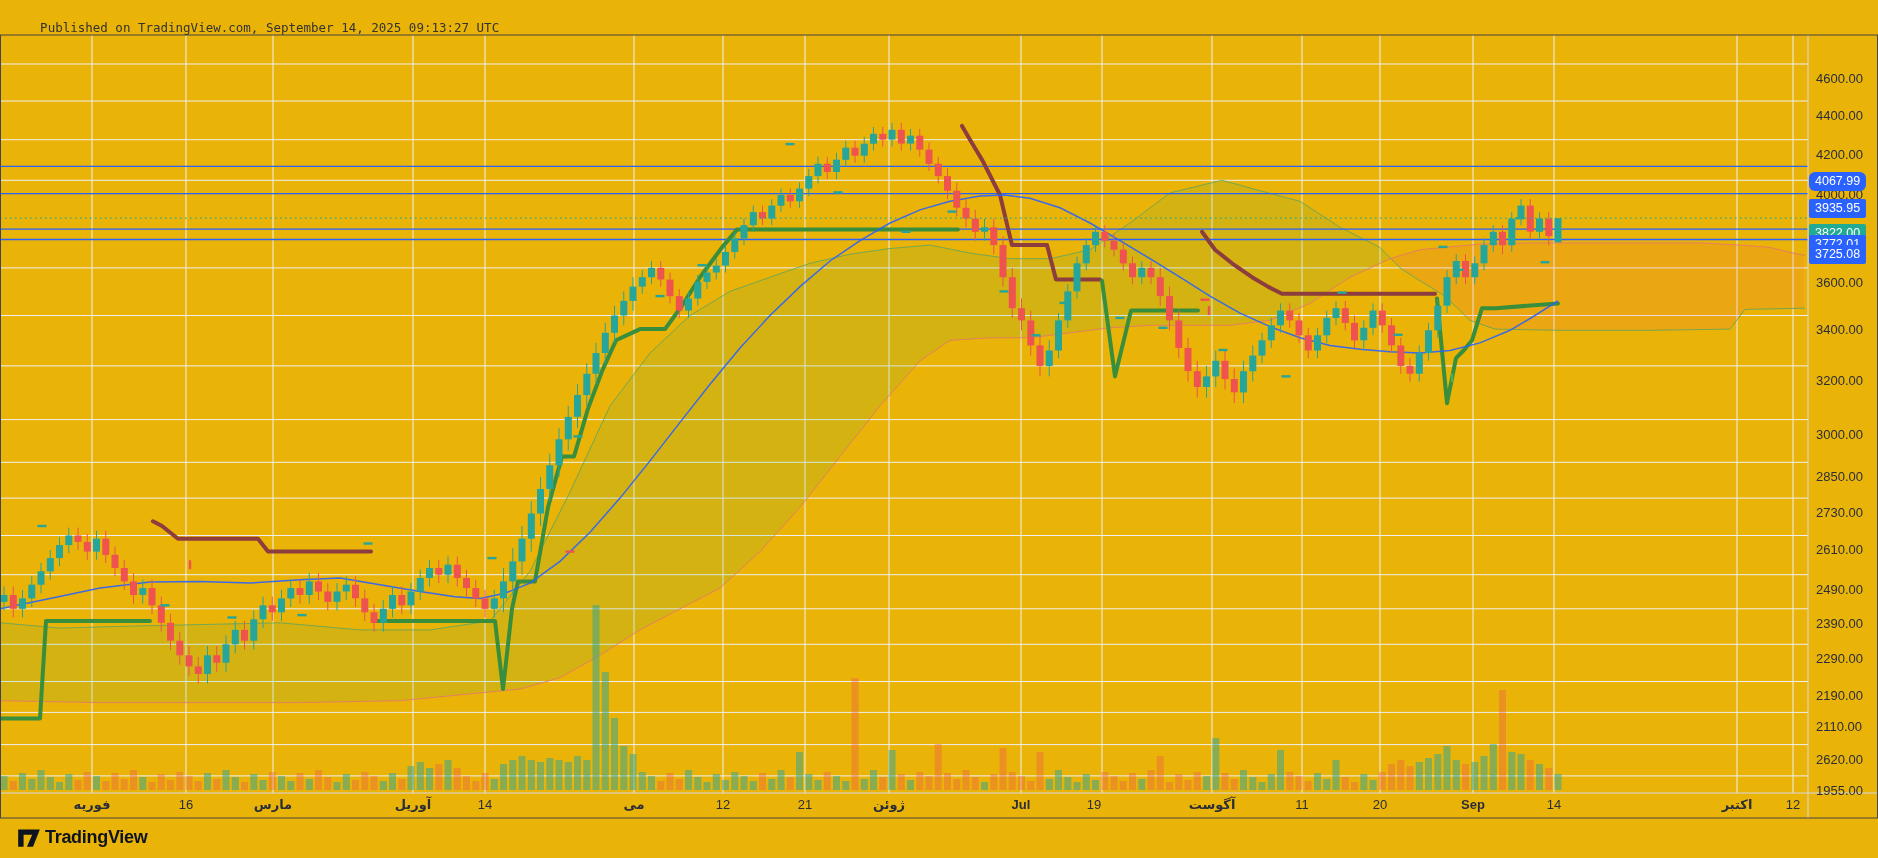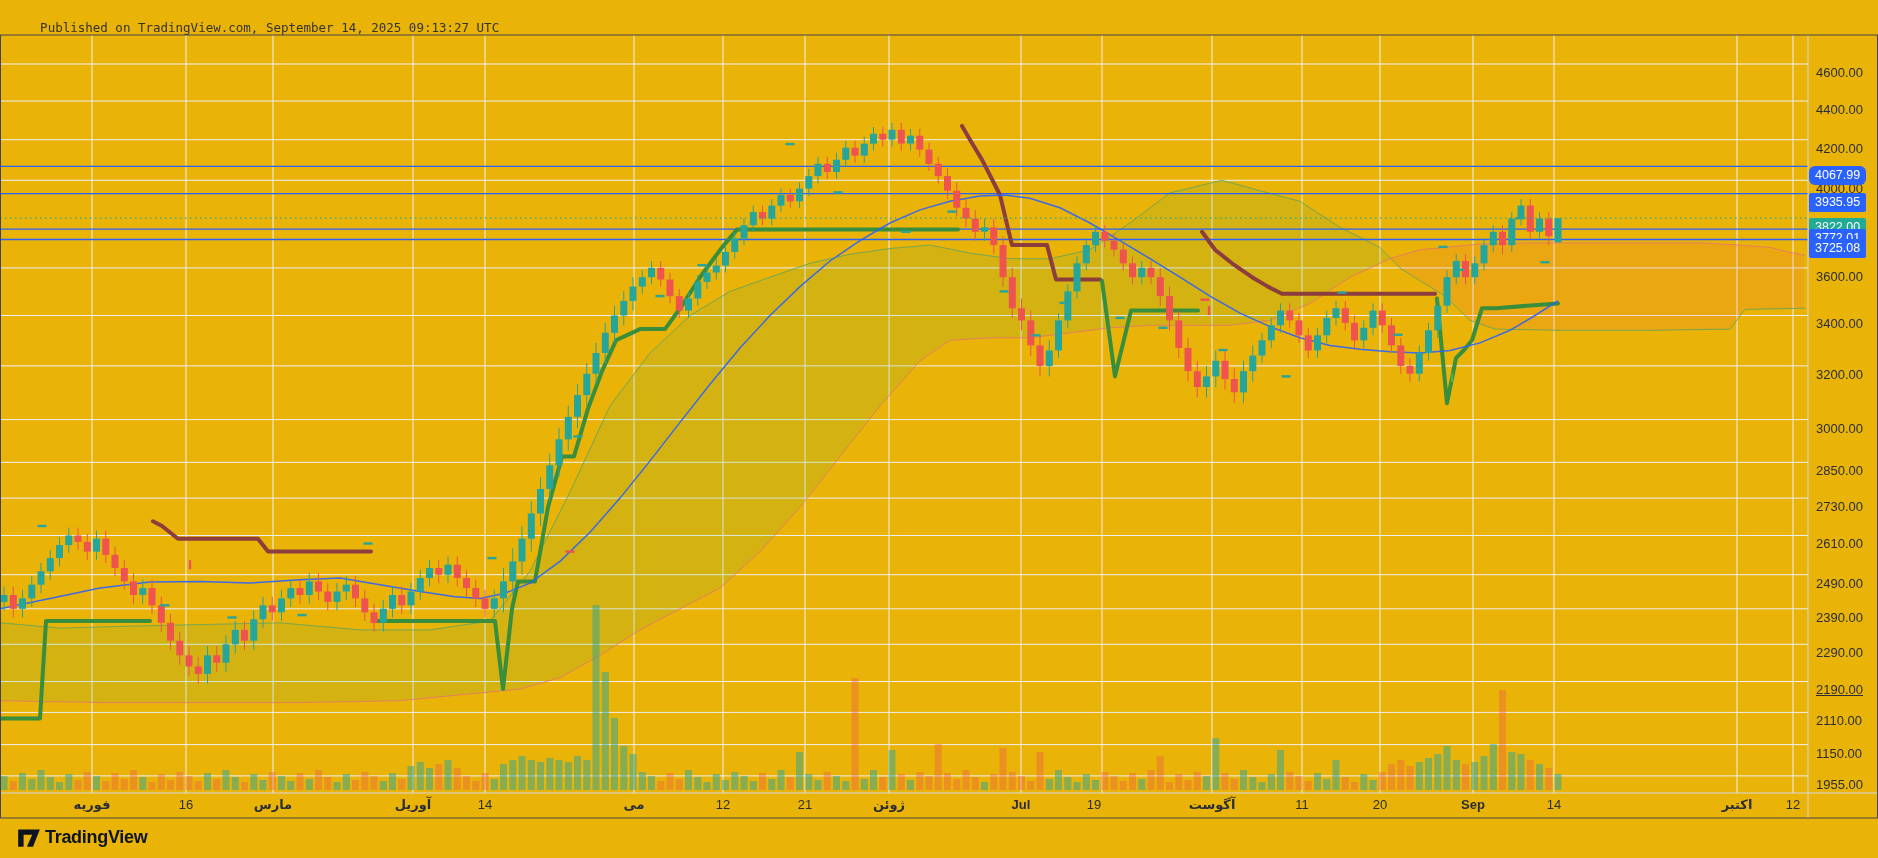--- a/index.html
+++ b/index.html
@@ -6,21 +6,21 @@
   .page{position:relative;width:1878px;height:858px;background:#eab308;overflow:hidden;
         font-family:"Liberation Sans","DejaVu Sans",sans-serif;color:#2a2e39;}
   .hdr{position:absolute;left:10px;font-family:"DejaVu Sans Mono","DejaVu Sans",monospace;
        font-size:12.5px;color:#333;white-space:pre;}
   #hdr1{top:5px;}
   #hdr2{top:21px;}
   .bidi{unicode-bidi:isolate;}
   #chart-svg{position:absolute;left:0;top:0;}
   .legend{position:absolute;left:12px;top:44px;font-family:"DejaVu Sans Mono","DejaVu Sans",monospace;
           font-size:12px;line-height:14.5px;color:#1d1d1d;z-index:5;}
-  .price-axis{position:absolute;left:1808px;top:44px;width:70px;height:783px;}
+  .price-axis{position:absolute;left:1808px;top:50px;width:70px;height:783px;}
   .ptick{position:absolute;left:8px;font-size:13px;color:#2a2e39;white-space:nowrap;}
   .plabel{position:absolute;left:1px;height:19px;line-height:19px;padding:0 6px;border-radius:2px;
           color:#fff;font-size:12.5px;white-space:nowrap;z-index:6;}
   .time-axis{position:absolute;left:0;top:793px;width:1878px;height:25px;}
   .tlabel{position:absolute;top:4px;transform:translateX(-50%);font-size:13px;color:#2a2e39;white-space:nowrap;}
   .tlabel.b{font-weight:bold;}
   .logo{position:absolute;left:16px;top:824px;display:flex;align-items:center;gap:3px;}
   .logo-text{font-size:18px;font-weight:bold;color:#0d1420;letter-spacing:-0.3px;}
 </style>
 </head>
@@ -638,23 +638,23 @@
       <div class="ptick" style="top: 224.942px;">3600.00</div>
       <div class="ptick" style="top: 272.498px;">3400.00</div>
       <div class="ptick" style="top: 322.937px;">3200.00</div>
       <div class="ptick" style="top: 376.633px;">3000.00</div>
       <div class="ptick" style="top: 419.309px;">2850.00</div>
       <div class="ptick" style="top: 455.1px;">2730.00</div>
       <div class="ptick" style="top: 492.499px;">2610.00</div>
       <div class="ptick" style="top: 531.66px;">2490.00</div>
       <div class="ptick" style="top: 565.763px;">2390.00</div>
       <div class="ptick" style="top: 601.324px;">2290.00</div>
-      <div class="ptick" style="top: 638.473px; text-decoration: underline;">2190.00</div>
+      <div class="ptick" style="top: 638.473px;">2190.00</div>
       <div class="ptick" style="top: 669.434px;">2110.00</div>
-      <div class="ptick" style="top: 701.593px;">1150.00</div>
+      <div class="ptick" style="top: 701.593px;">2620.00</div>
       <div class="ptick" style="top: 732.914px;">1955.00</div>
       <div class="plabel" style="top: 121.759px; background: rgb(41, 98, 255); border-radius: 6px;">4067.99</div>
       <div class="plabel" style="top: 149.212px; background: rgb(41, 98, 255);">3935.95</div>
       <div class="plabel" style="top: 173.655px; background: rgb(34, 171, 148);">3822.00</div>
       <div class="plabel" style="top: 184.609px; background: rgb(41, 98, 255);">3772.01</div>
       <div class="plabel" style="top: 195.025px; background: rgb(41, 98, 255);">3725.08</div>
     </div>
   <div class="time-axis" id="time-axis">
       <div class="tlabel b" style="left: 92px;">فوريه</div>
       <div class="tlabel" style="left: 186px;">16</div>

